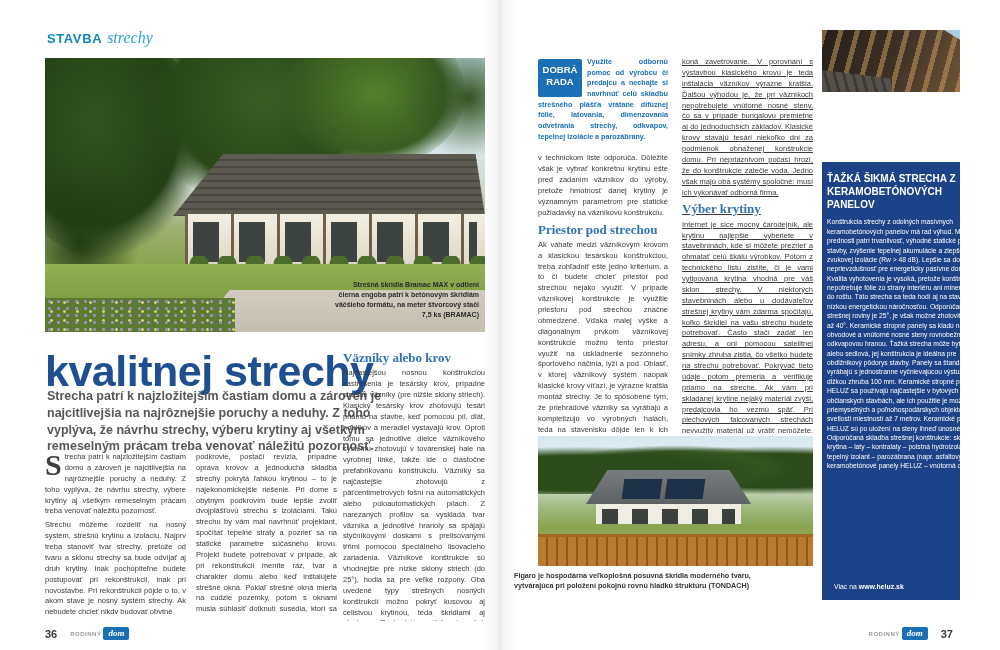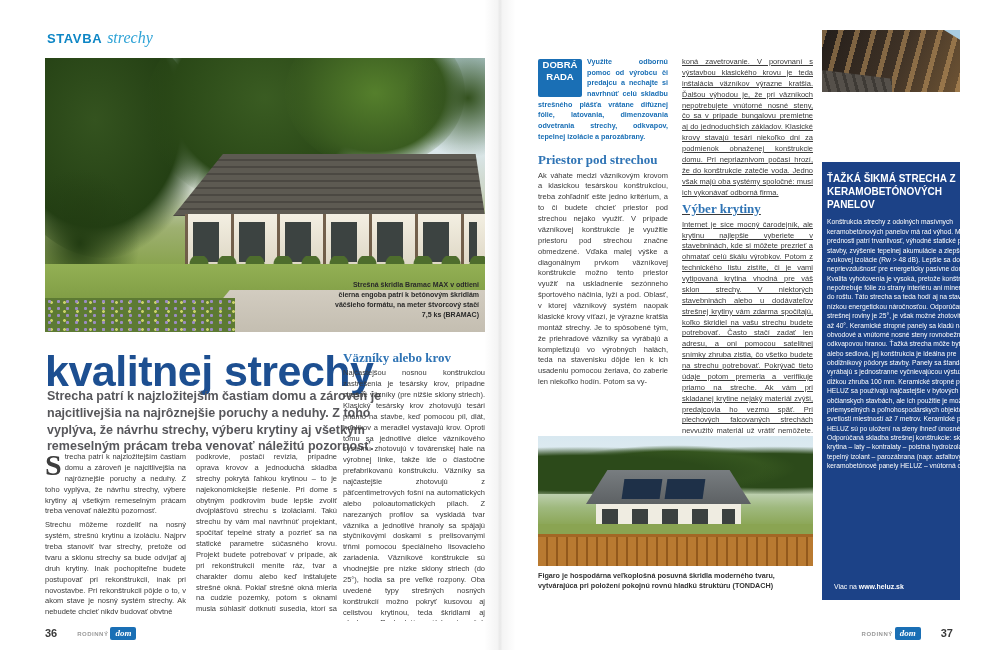--- a/index.html
+++ b/index.html
@@ -53,21 +53,21 @@
   #l-col1{left:45px;top:452px;width:141px;height:162px;}
   #l-col2{left:196px;top:452px;width:141px;height:162px;}
   #l-col3{left:343px;top:347px;width:142px;height:274px;}
   .dropcap{float:left;font-family:"Liberation Serif",serif;font-size:30px;line-height:24px;font-weight:bold;color:#3d3d3d;margin:1px 3px 0 0;}
 
   
   #r-col1{left:538px;top:57px;width:130px;height:376px;}
   #r-col2{left:682px;top:57px;width:131px;height:376px;text-decoration:underline;}
   #tipbox{margin-bottom:6px;}
   #tip-square{float:left;width:44px;height:38px;background:#1a6fb5;border-radius:2px;color:#fff;font-weight:bold;
-    font-size:9.5px;text-align:center;box-sizing:border-box;margin:2px 5px 2px 0;line-height:1.3;}
+    font-size:9.5px;text-align:center;padding-top:5px;box-sizing:border-box;margin:2px 5px 2px 0;line-height:1.3;}
   #tip-square span{display:block;}
   #tip-text{font-size:7.2px;font-weight:bold;color:#1a6fb5;text-align:justify;line-height:1.48;}
   .clear{clear:both;height:5px;}
 
   
   #photo2{left:538px;top:436px;width:275px;height:130px;overflow:hidden;
     background:linear-gradient(180deg,#d8e8f0 0%,#e6eef2 30%,#9fb97e 55%,#86a14c 72%,#b5772f 100%);}
   #p2trees{position:absolute;left:0;top:6px;width:275px;height:52px;
     background:radial-gradient(ellipse at 15% 60%,#2c4a1a 0 40%,rgba(0,0,0,0) 60%),
                radial-gradient(ellipse at 50% 50%,#35551f 0 45%,rgba(0,0,0,0) 62%),
@@ -76,40 +76,40 @@
     clip-path:polygon(0 100%,13% 0,87% 0,100% 100%);background:linear-gradient(180deg,#787d80,#5d6164);}
   .p2panel{position:absolute;width:38px;height:20px;background:#1e3048;transform:skewX(-8deg);}
   #p2panel1{left:85px;top:43px;}
   #p2panel2{left:128px;top:43px;}
   #p2wall{position:absolute;left:58px;top:68px;width:145px;height:24px;background:#efece1;}
   #p2windows{position:absolute;left:6px;top:5px;width:133px;height:15px;
     background:repeating-linear-gradient(90deg,#3b403f 0 16px,rgba(0,0,0,0) 16px 30px);}
   #p2lawn{position:absolute;left:0;top:88px;width:275px;height:14px;background:#8aa452;}
   #p2fence{position:absolute;left:0;top:98px;width:275px;height:32px;border-top:3px solid #a36724;
     background:repeating-linear-gradient(90deg,#b97a31 0 8px,#93591c 8px 10px);}
-  #photo2-caption{left:538px;top:571px;width:275px;font-size:7.2px;font-weight:bold;color:#333;line-height:1.45;}
+  #photo2-caption{left:514px;top:571px;width:275px;font-size:7.2px;font-weight:bold;color:#333;line-height:1.45;}
 
   
   #photo3{left:822px;top:30px;width:171px;height:62px;overflow:hidden;
     background:linear-gradient(115deg,#241e1a 0%,#3f3226 45%,#6a5133 80%,#8a6a42 100%);}
   #p3beams{position:absolute;left:0;top:0;width:171px;height:62px;
     background:repeating-linear-gradient(105deg,rgba(205,160,100,.5) 0 5px,rgba(0,0,0,0) 5px 16px);}
   #p3sky{position:absolute;right:0;top:0;width:70px;height:30px;clip-path:polygon(30% 0,100% 0,100% 100%);background:#a9cde2;}
   #p3tiles{position:absolute;left:0;bottom:0;width:70px;height:22px;
     background:repeating-linear-gradient(75deg,#55504a 0 6px,#3e3a35 6px 9px);clip-path:polygon(0 0,100% 40%,100% 100%,0 100%);}
   #photo3-caption{left:822px;top:96px;width:171px;font-size:7.4px;font-weight:bold;color:#333;line-height:1.45;}
 
   #sidebar{left:822px;top:162px;width:171px;height:438px;background:#1c4287;color:#fff;padding:11px 5px;box-sizing:border-box;}
   #sidebar-title{font-size:10px;font-weight:bold;line-height:1.28;margin:0 0 6px 0;}
   #sidebar-body{font-size:6.7px;line-height:1.4;height:352px;overflow:hidden;}
   #sidebar-more{position:absolute;left:12px;bottom:10px;font-size:6.9px;}
   #sidebar-link{font-weight:bold;}
 
   
-  .footer{top:627px;display:flex;gap:20px;}
+  .footer{top:627px;display:flex;align-items:center;gap:13px;}
   #footer-left{left:45px;}
   #footer-right{right:7px;}
   .pageno{font-size:11px;font-weight:bold;color:#3a3a3a;}
   .brand{display:flex;align-items:center;gap:2px;}
   .brand-a{font-size:6px;font-weight:bold;color:#9a9a9a;letter-spacing:.5px;}
   .brand-b{background:#1a6fb5;color:#fff;font-style:italic;font-weight:bold;font-size:9px;
     padding:1px 5px 2px 5px;border-radius:2px;font-family:"Liberation Serif",serif;}
 </style>
 </head>
 <body>
@@ -164,20 +164,21 @@
 
   <div id="r-col1" class="abs body-text">
     <div id="tipbox">
       <div id="tip-square">
         <span>DOBRÁ</span>
         <span>RADA</span>
       </div>
       <div id="tip-text">Využite odbornú pomoc od výrobcu či predajcu a nechajte si navrhnúť celú skladbu strešného plášťa vrátane difúznej fólie, latovania, dimenzovania odvetrania strechy, odkvapov, tepelnej izolácie a parozábrany.</div>
       <div class="clear"></div>
     </div>
+    <p>v technickom liste odporúča. Dôležité však je vybrať konkrétnu krytinu ešte pred zadaním väzníkov do výroby, pretože hmotnosť danej krytiny je významným parametrom pre statické požiadavky na väzníkovú konštrukciu.</p>
     <div class="section-h">Priestor pod strechou</div>
     <p>Ak váhate medzi väzníkovým krovom a klasickou tesárskou konštrukciou, treba zohľadniť ešte jedno kritérium, a to či budete chcieť priestor pod strechou nejako využiť. V prípade väzníkovej konštrukcie je využitie priestoru pod strechou značne obmedzené. Vďaka malej výške a diagonálnym prvkom väzníkovej konštrukcie možno tento priestor využiť na uskladnenie sezónneho športového náčinia, lyží a pod. Oblasť, v ktorej väzníkový systém naopak klasické krovy víťazí, je výrazne kratšia montáž strechy. Je to spôsobené tým, že priehradové väzníky sa vyrábajú a kompletizujú vo výrobných halách, teda na stavenisku dôjde len k ich usadeniu pomocou žeriava, čo zaberie len niekoľko hodín. Potom sa vy-</p>
   </div>
 
   <div id="r-col2" class="abs body-text">
     <p>koná zavetrovanie. V porovnaní s výstavbou klasického krovu je teda inštalácia väzníkov výrazne kratšia. Ďalšou výhodou je, že pri väzníkoch nepotrebujete vnútorné nosné steny, čo sa v prípade bungalovu premietne aj do jednoduchších základov. Klasické krovy stavajú tesári niekoľko dní za podmienok obnaženej konštrukcie domu. Pri nepriaznivom počasí hrozí, že do konštrukcie zatečie voda. Jedno však majú oba systémy spoločné: musí ich vykonávať odborná firma.</p>
     <div class="section-h">Výber krytiny</div>
     <p>Internet je síce mocný čarodejník, ale krytinu najlepšie vyberiete v stavebninách, kde si môžete prezrieť a ohmatať celú škálu výrobkov. Potom z technického listu zistíte, či je vami vytipovaná krytina vhodná pre váš sklon strechy. V niektorých stavebninách alebo u dodávateľov strešnej krytiny vám zdarma spočítajú, koľko škridiel na vašu strechu budete potrebovať. Často stačí zadať len adresu, a oni pomocou satelitnej snímky zhruba zistia, čo všetko budete na strechu potrebovať. Pokrývač tieto údaje potom premeria a verifikuje priamo na streche. Ak vám pri skladanej krytine nejaký materiál zvýši, predajcovia ho vezmú späť. Pri plechových falcovaných strechách nevyužitý materiál už vrátiť nemôžete. Na druhej strane vám dodávatelia plechu vypracujú presný plán kladenia, takže by k veľkým zvyškom materiálu dochádzať nemalo.</p>
   </div>
 

